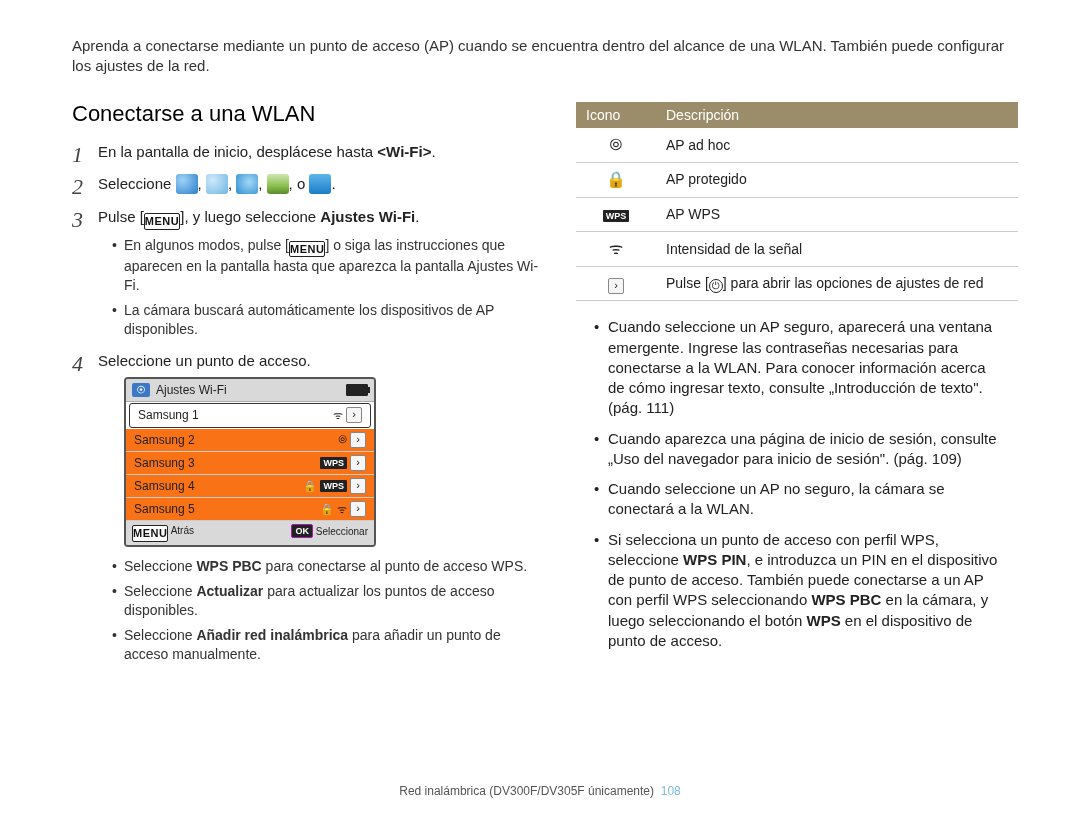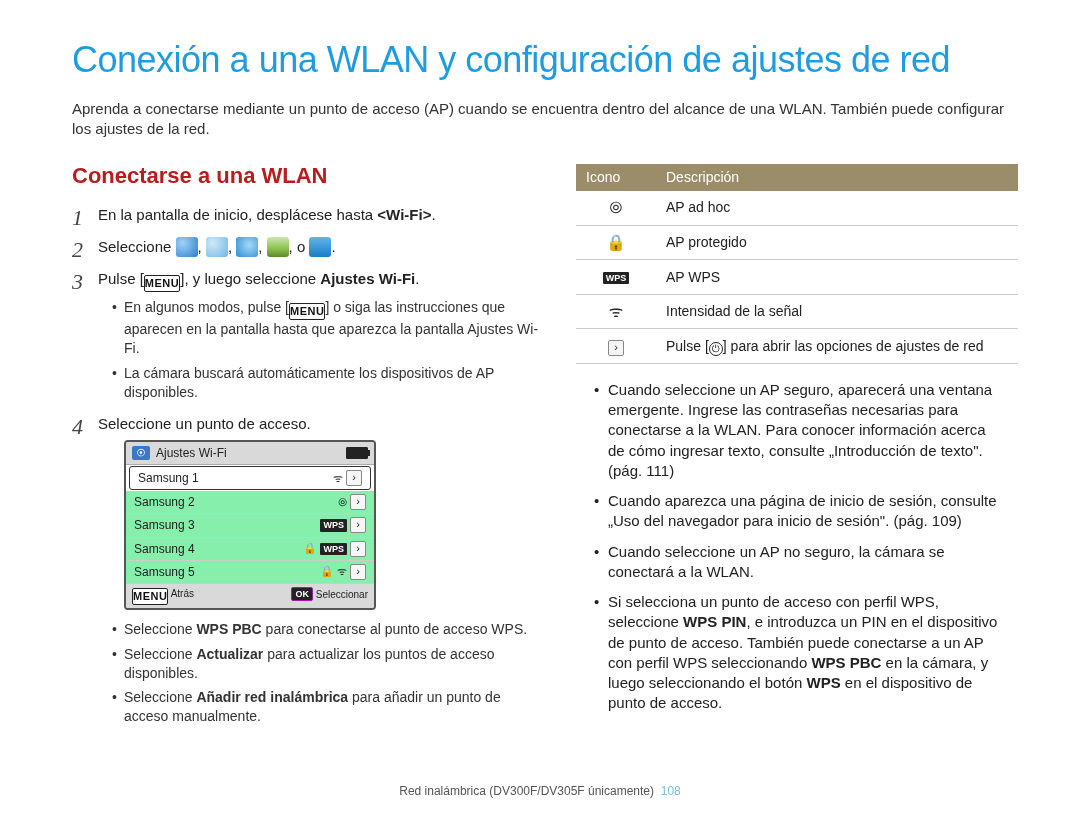--- a/index.html
+++ b/index.html
@@ -37,22 +37,22 @@
   .columns {
     display: flex;
     gap: 34px;
   }
   .col-left { flex: 0 0 470px; }
   .col-right { flex: 1 1 auto; }
 
   h2.section {
     margin: 0 0 14px 0;
     font-size: 22px;
-    font-weight: 700;
-    color: #b91c1c;
+    font-weight: 400;
+    color: #000000;
   }
 
   ol.steps {
     list-style: none;
     padding: 0;
     margin: 0;
   }
   ol.steps > li {
     position: relative;
     padding-left: 26px;
@@ -176,21 +176,21 @@
   .dev-batt::after {
     content:""; position:absolute; right:-3px; top:2px;
     width:2px;height:6px;background:#222;
   }
   .dev-list { }
   .dev-row {
     display:flex;
     align-items:center;
     padding: 3px 8px;
     border-bottom: 1px solid #ccc;
-    background:#86efac;
+    background:#f97316;
   }
   .dev-row.sel {
     background:#fff;
     border: 1px solid #333;
     margin: 1px 3px;
     border-radius: 3px;
   }
   .dev-label { flex:1; font-family: Arial, sans-serif; }
   .dev-icons { font-size: 11px; color:#222; display:flex; gap:3px; align-items:center;}
   .dev-foot {
@@ -267,21 +267,20 @@
     text-align:center;
     font-size:11px;
     background:#f6f6f6;
   }
 </style>
 </head>
 <body>
 
 <div class="page">
 
-  <h1 class="title">Conexión a una WLAN y configuración de ajustes de red</h1>
   <p class="intro">Aprenda a conectarse mediante un punto de acceso (AP) cuando se encuentra dentro del alcance de una WLAN. También puede configurar los ajustes de la red.</p>
 
   <div class="columns">
 
     <div class="col-left">
       <h2 class="section">Conectarse a una WLAN</h2>
 
       <ol class="steps">
 
         <li>

